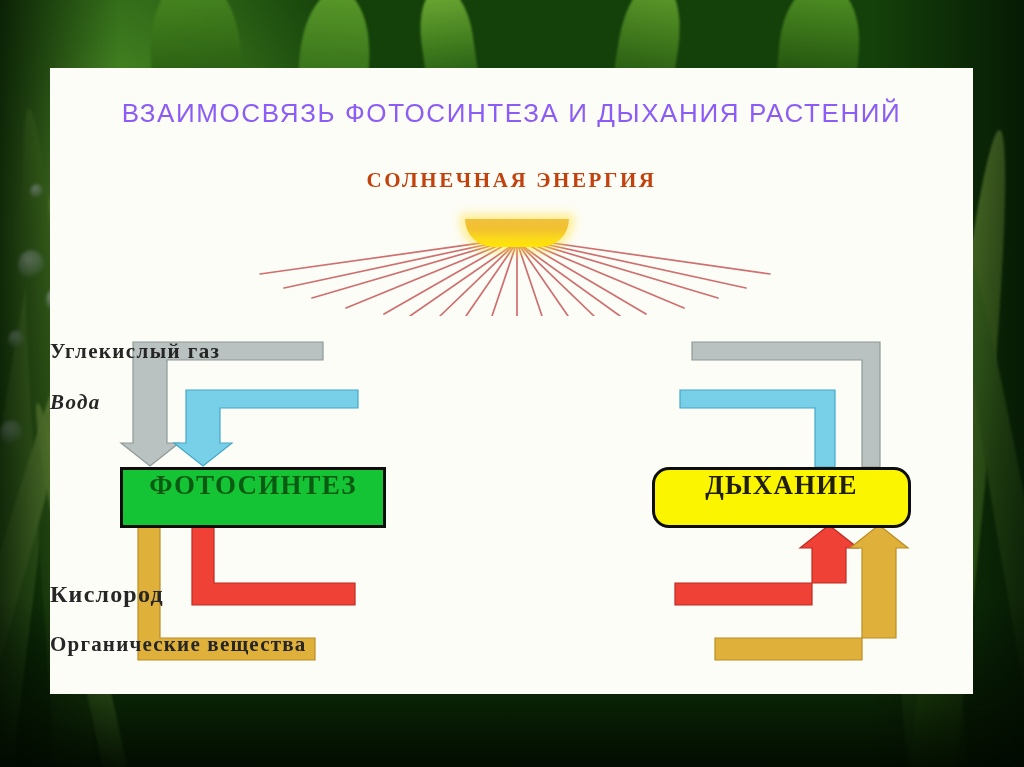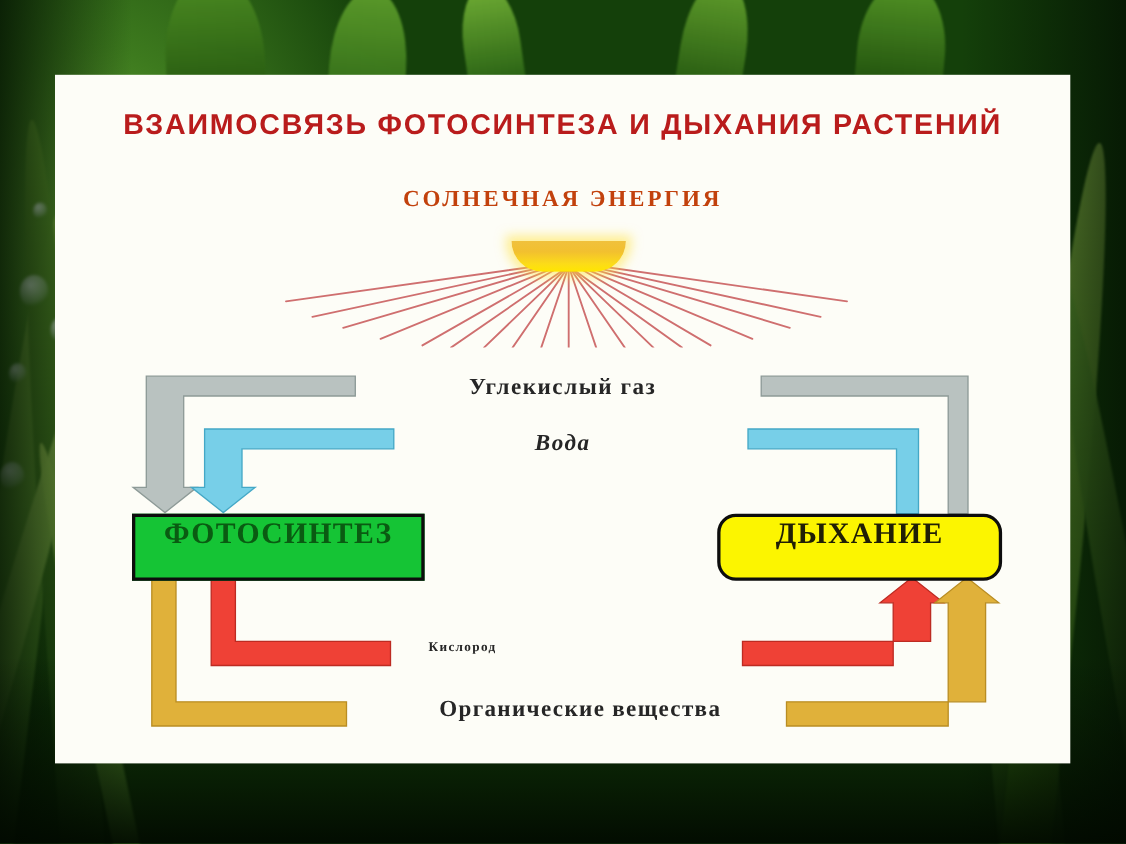--- a/index.html
+++ b/index.html
@@ -45,22 +45,22 @@
   
   #card{
     position:absolute;left:50px;top:68px;width:923px;height:626px;
     background:#fdfdf7;
   }
 
   
   #title{
     position:absolute;left:0;top:30px;width:100%;text-align:center;
     font-family:"Liberation Sans", sans-serif;
-    font-weight:bold;font-size:26px;letter-spacing:1.6px;
-    color:#b91c1c;
+    font-weight:normal;font-size:26px;letter-spacing:1.6px;
+    color:#8b5cf6;
     white-space:nowrap;
   }
 
   
   #sunlabel{
     position:absolute;left:0;top:100px;width:100%;text-align:center;
     font-family:"Liberation Serif", serif;font-weight:bold;
     font-size:21px;letter-spacing:2.6px;color:#c2410c;
   }
   #sun-wrap{position:absolute;left:200px;top:148px;width:530px;height:100px;}
@@ -71,27 +71,27 @@
     box-shadow:0 0 10px 5px rgba(255,226,60,.55);
     z-index:3;
   }
   #rays{position:absolute;left:0;top:0;width:530px;height:100px;z-index:2;}
 
   
   #flow{position:absolute;left:0;top:0;width:923px;height:626px;}
 
   
   .mlabel{
-    position:absolute;text-align:center;white-space:nowrap;
+    position:absolute;white-space:nowrap;
     font-family:"Liberation Serif", serif;font-weight:bold;color:#262626;
   }
   #lbl-co2{left:0;top:271px;width:923px;font-size:21px;letter-spacing:1.4px;}
   #lbl-water{left:0;top:322px;width:923px;font-size:21px;letter-spacing:1.4px;font-style:italic;}
-  #lbl-oxy{left:0;top:513px;width:741px;font-size:12px;letter-spacing:1.2px;}
-  #lbl-org{left:16px;top:564px;width:923px;font-size:21px;letter-spacing:1.2px;}
+  #lbl-oxy{left:0;top:513px;width:741px;font-size:24px;letter-spacing:1.2px;}
+  #lbl-org{left:0;top:564px;width:923px;font-size:21px;letter-spacing:1.2px;}
 
   
   .pbox{
     position:absolute;border:3px solid #0d0d0d;
     display:flex;align-items:flex-start;justify-content:center;
     font-family:"Liberation Serif", serif;font-weight:bold;
     font-size:27px;letter-spacing:1.2px;
   }
   #box-photo{
     left:70px;top:399px;width:260px;height:55px;

